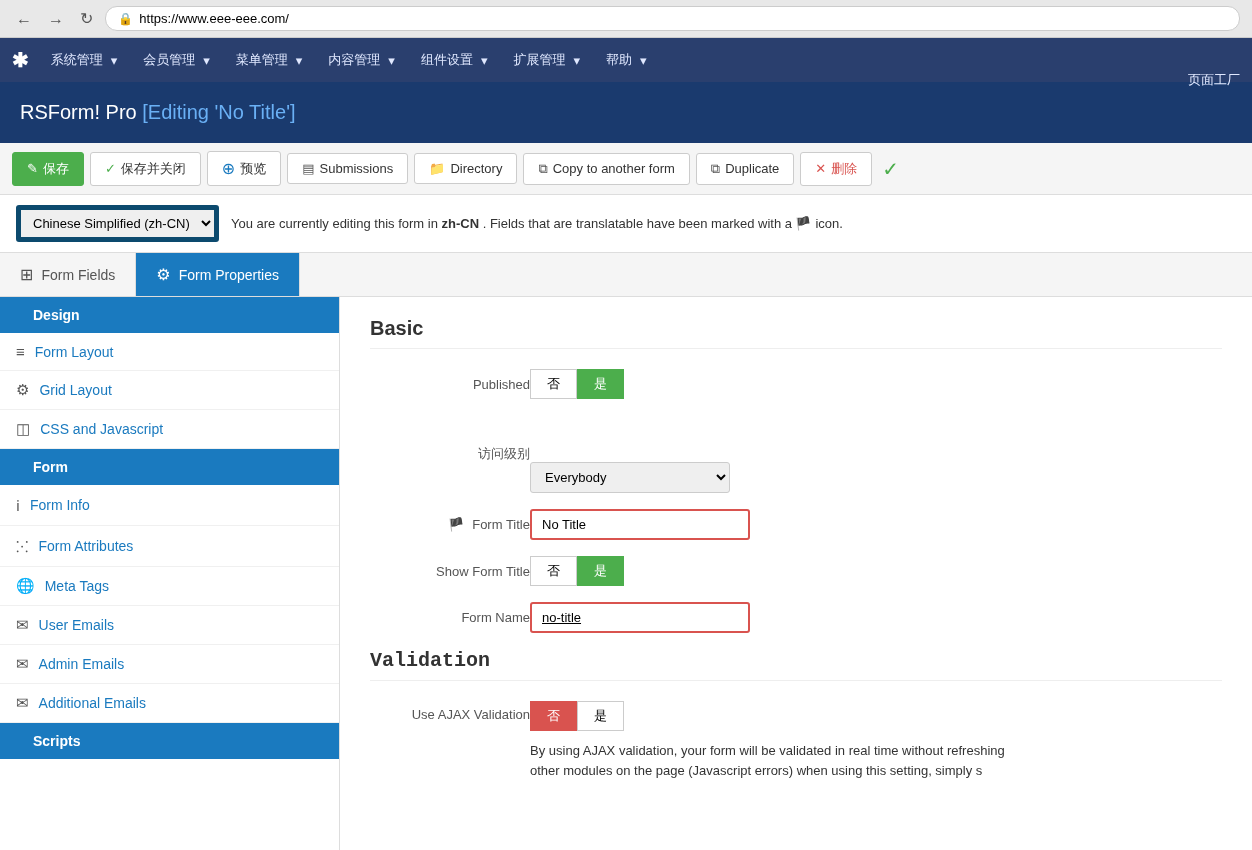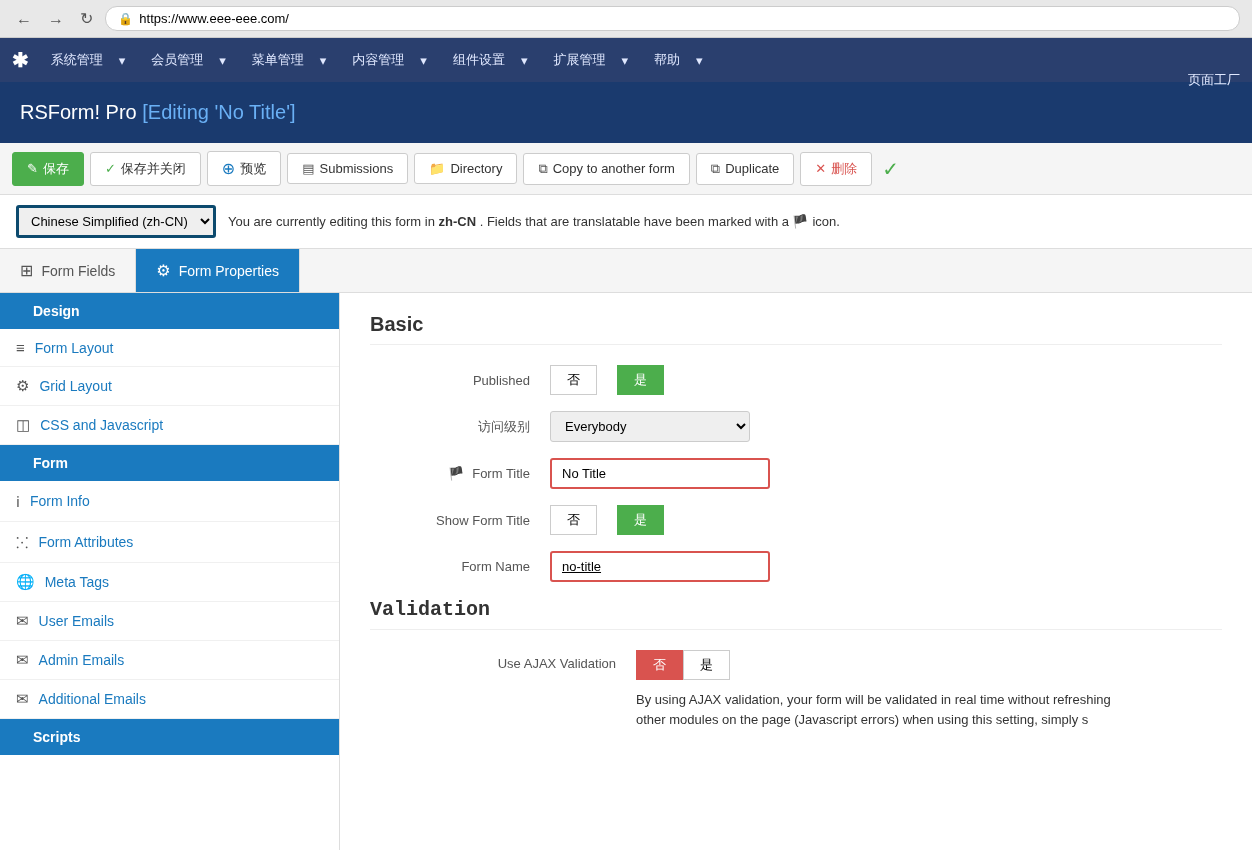--- a/index.html
+++ b/index.html
@@ -49,21 +49,21 @@
       font-weight: bold;
       margin-right: 8px;
     }
     .top-nav-item {
       color: #e0e8ff;
       padding: 8px 12px;
       cursor: pointer;
       font-size: 13px;
       display: flex;
       align-items: center;
-      gap: 16px;
+      gap: 8px;
       border-radius: 3px;
     }
     .top-nav-right {
       margin-left: auto;
       color: #e0e8ff;
       font-size: 13px;
       margin-top: 40px;
     }
 
     
@@ -110,21 +110,21 @@
     .lang-bar {
       background: white;
       padding: 10px 16px;
       border-bottom: 1px solid #ddd;
       display: flex;
       align-items: center;
       gap: 12px;
     }
     .lang-select {
       padding: 5px 8px;
-      border: 3px solid #0c4a6e;
+      border: 5px solid #0c4a6e;
       border-radius: 3px;
       font-size: 13px;
       min-width: 200px;
     }
     .lang-note {
       font-size: 13px;
       color: #333;
     }
     .lang-note strong { color: #333; }
     .flag-icon { color: #1a5cb5; }
@@ -197,21 +197,21 @@
       margin-bottom: 20px;
       padding-bottom: 8px;
       border-bottom: 1px solid #eee;
     }
 
     
     .form-row {
       display: flex;
       align-items: center;
       margin-bottom: 16px;
-      gap: 20px;
+      gap: 0;
     }
     .form-label {
       width: 160px;
       text-align: right;
       font-size: 13px;
       color: #555;
       flex-shrink: 0;
     }
     .form-label .flag { color: #1a5cb5; margin-right: 4px; }
 
@@ -224,20 +224,21 @@
     }
     .btn-toggle.active-no { background: #d9534f; color: white; border-color: #d9534f; }
     .btn-toggle.active-yes { background: #4cae4c; color: white; border-color: #4cae4c; }
 
     .form-select {
       padding: 6px 10px;
       border: 1px solid #ccc;
       border-radius: 3px;
       font-size: 13px;
       min-width: 200px;
+      margin-top: 47px;
     }
     .form-input {
       padding: 6px 10px;
       border: 2px solid #d9534f;
       border-radius: 3px;
       font-size: 13px;
       min-width: 220px;
     }
 
     .validation-text {
@@ -444,21 +445,21 @@
       <button class="btn-toggle active-yes">是</button>
     </div>
 
     <div class="form-row">
       <div class="form-label">Form Name</div>
       <input class="form-input" type="text" value="no-title" style="border-color: rgb(217, 83, 79); text-decoration: underline;">
     </div>
 
     <h2 class="section-title" style="margin-top: 12px; font-family: Liberation Mono, monospace;">Validation</h2>
 
-    <div class="form-row" style="align-items: flex-start; justify-content: center;">
+    <div class="form-row" style="align-items: flex-start;">
       <div class="form-label" style="padding-top: 6px;">Use AJAX Validation</div>
       <div>
         <div style="display:flex; gap:0; margin-bottom: 10px;">
           <button class="btn-toggle active-no">否</button>
           <button class="btn-toggle">是</button>
         </div>
         <p class="validation-text">
           <span>By using AJAX validation, your form will be validated in real time without refreshing other modules on the page (Javascript errors) when using this setting, simply s</span>
         </p>
       </div>

